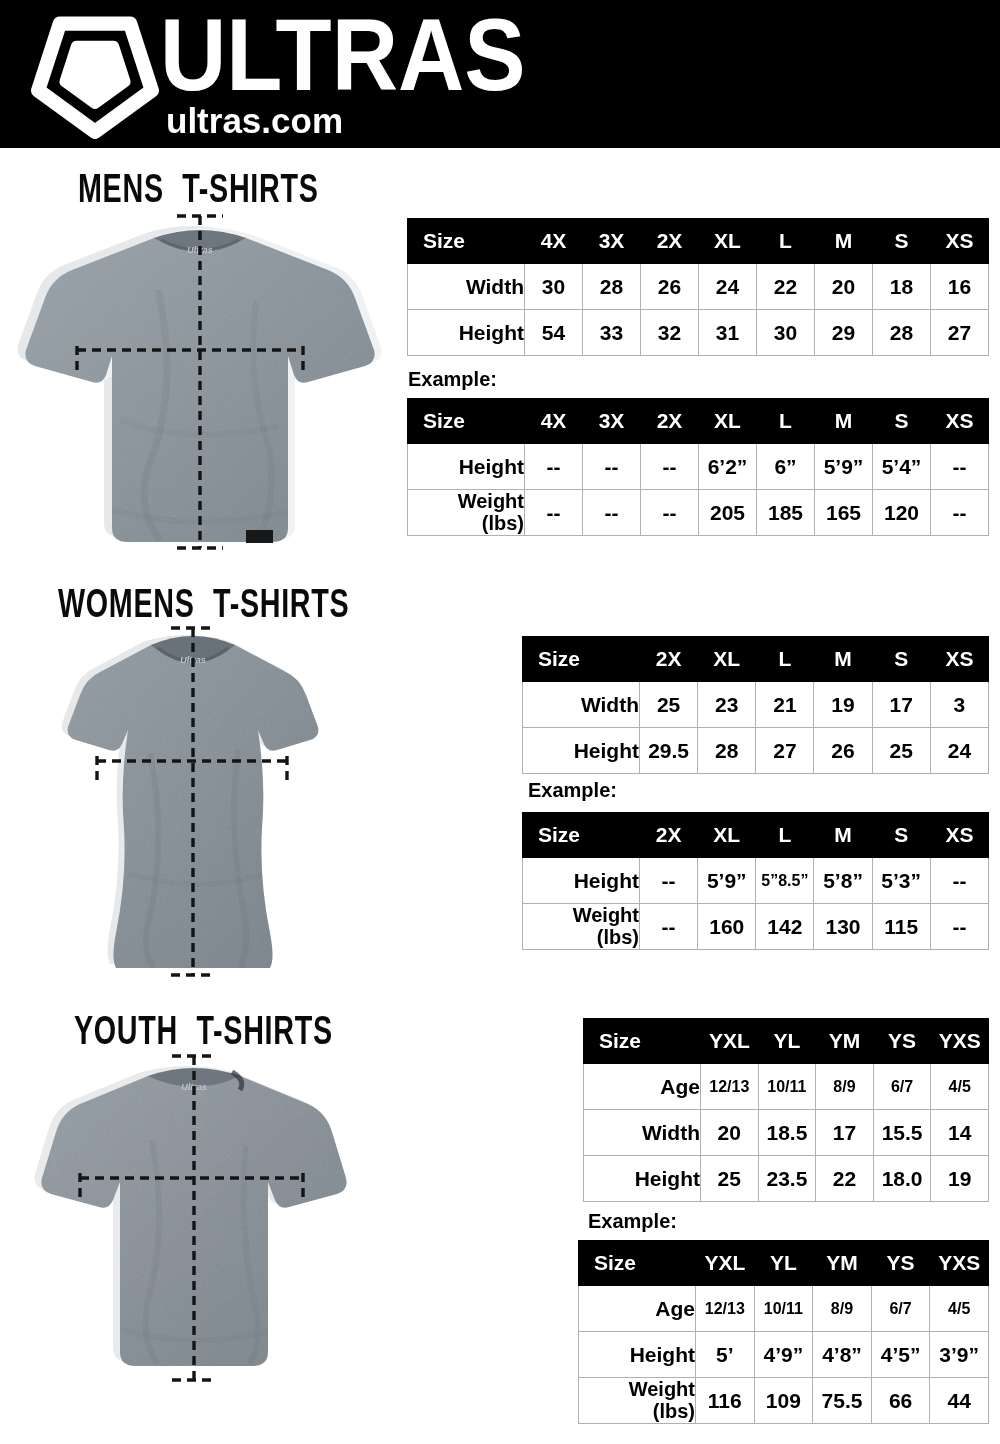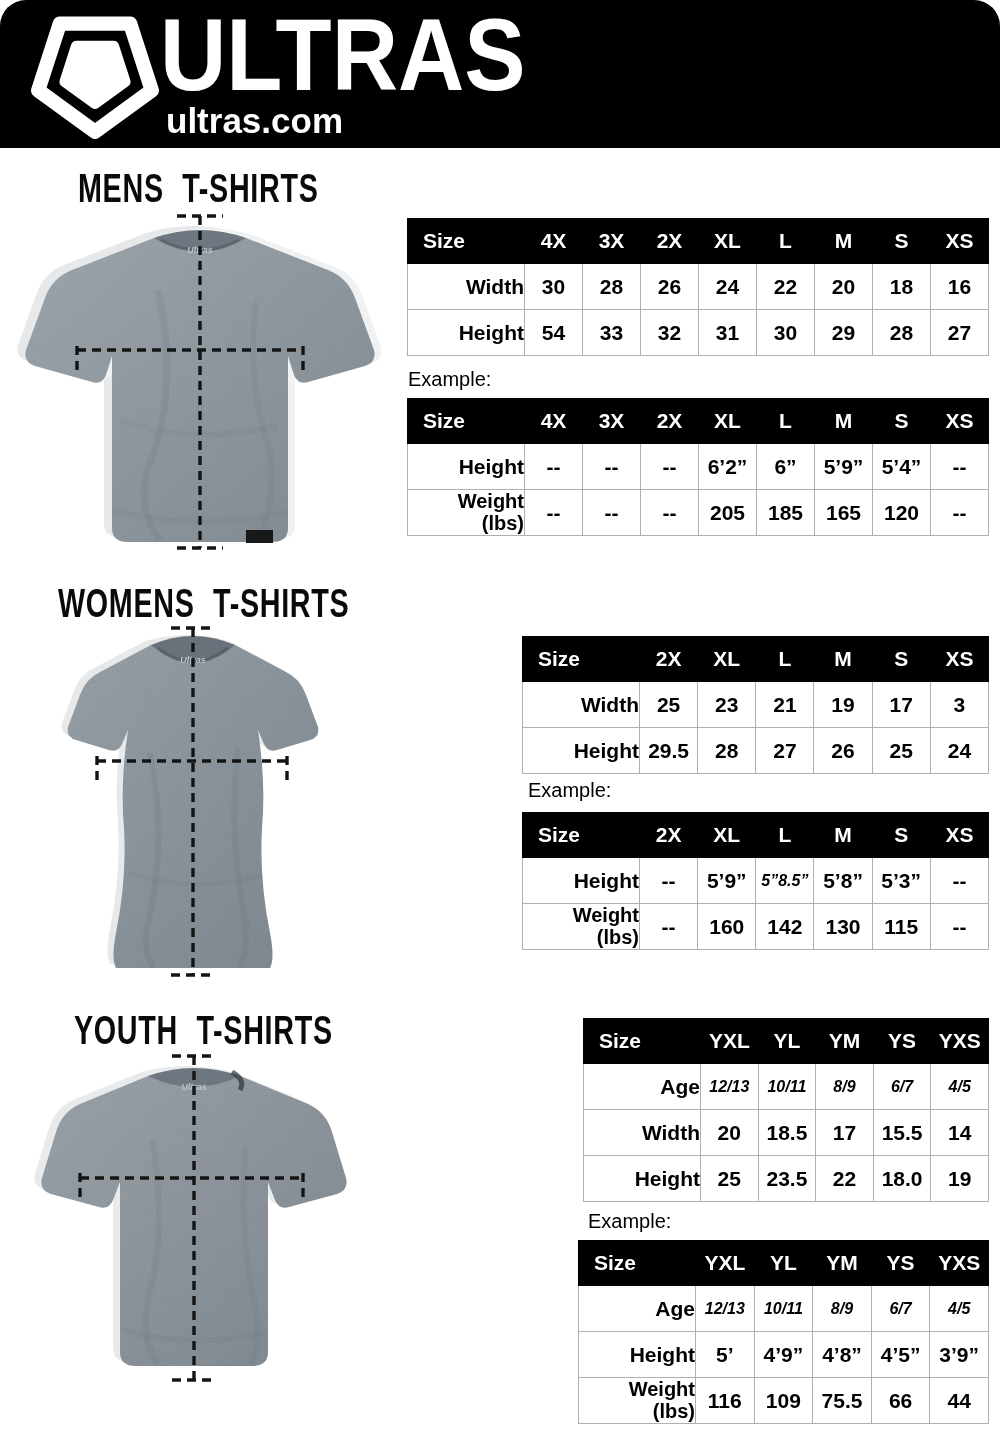--- a/index.html
+++ b/index.html
@@ -1,18 +1,18 @@
 <!DOCTYPE html>
 <html><head>
 <meta charset="utf-8">
 <style>
   html,body { margin:0; padding:0; background:#fff; }
   .page {
     position:relative; width:1000px; height:1444px; overflow:hidden;
-    background:#fff; font-family:"Liberation Sans", sans-serif; color:#000;border-radius:26px;
+    background:#fff; font-family:"Liberation Sans", sans-serif; color:#000;
   }
 
   
   .header { position:absolute; left:0; top:0; width:1000px; height:148px; background:#000; }
   .logo { position:absolute; left:30px; top:9px; width:130px; height:131px; }
   .brand {
     position:absolute; left:160px; top:4px; color:#fff; font-weight:bold;
     font-size:102px; line-height:1.0; letter-spacing:0px;
     transform:scaleX(0.90); transform-origin:left top; white-space:nowrap;
   }
@@ -21,21 +21,21 @@
   
   .sec-title {
     position:absolute; margin:0; font-weight:bold; font-size:41px; line-height:1;
     letter-spacing:1px; word-spacing:14px; white-space:nowrap;
     transform:scaleX(0.70); transform-origin:left top; color:#0a0a0a;
   }
   #mens-title   { left:78px;  top:168px; }
   #womens-title { left:58px;  top:583px; }
   #youth-title  { left:74px;  top:1010px; }
 
-  .example-label { position:absolute; font-weight:normal; font-size:20px; color:#000; }
+  .example-label { position:absolute; font-weight:bold; font-size:20px; color:#000; }
   #mens-example-label   { left:408px; top:368px; }
   #womens-example-label { left:528px; top:779px; }
   #youth-example-label  { left:588px; top:1210px; }
 
   
   .shirt { position:absolute; }
   #mens-shirt   { left:8px;  top:210px;  width:392px; height:350px; }
   #womens-shirt { left:30px; top:623px;  width:330px; height:365px; }
   #youth-shirt  { left:10px; top:1050px; width:360px; height:340px; }
 
@@ -49,21 +49,21 @@
     background:#000; color:#fff; font-weight:bold; font-size:21px;
     height:44px; padding:0; text-align:center; border:1px solid #000;margin-top:48px;
   }
   .sizes-table th.first { text-align:left; padding-left:15px; }
   .sizes-table td {
     border:1px solid #b0b0b0; font-weight:bold; font-size:21px; color:#000;
     height:45px; padding:0; text-align:center;
   }
   .sizes-table td.first { text-align:right; padding-left:15px; white-space:pre-line; }
   .sizes-table td.first.multi { font-size:20px; line-height:1.08; }
-  .sizes-table td.sm { font-size:16px;font-style:italic; }
+  .sizes-table td.sm { font-size:16px; }
 
   #mens-size      { left:407px; top:218px;  width:582px; }
   #mens-example   { left:407px; top:398px;  width:582px; }
   #womens-size    { left:522px; top:636px;  width:467px; }
   #womens-example { left:522px; top:812px;  width:467px; }
   #youth-size     { left:583px; top:1018px; width:406px; }
   #youth-example  { left:578px; top:1240px; width:411px; }
 </style>
 </head>
 <body>

